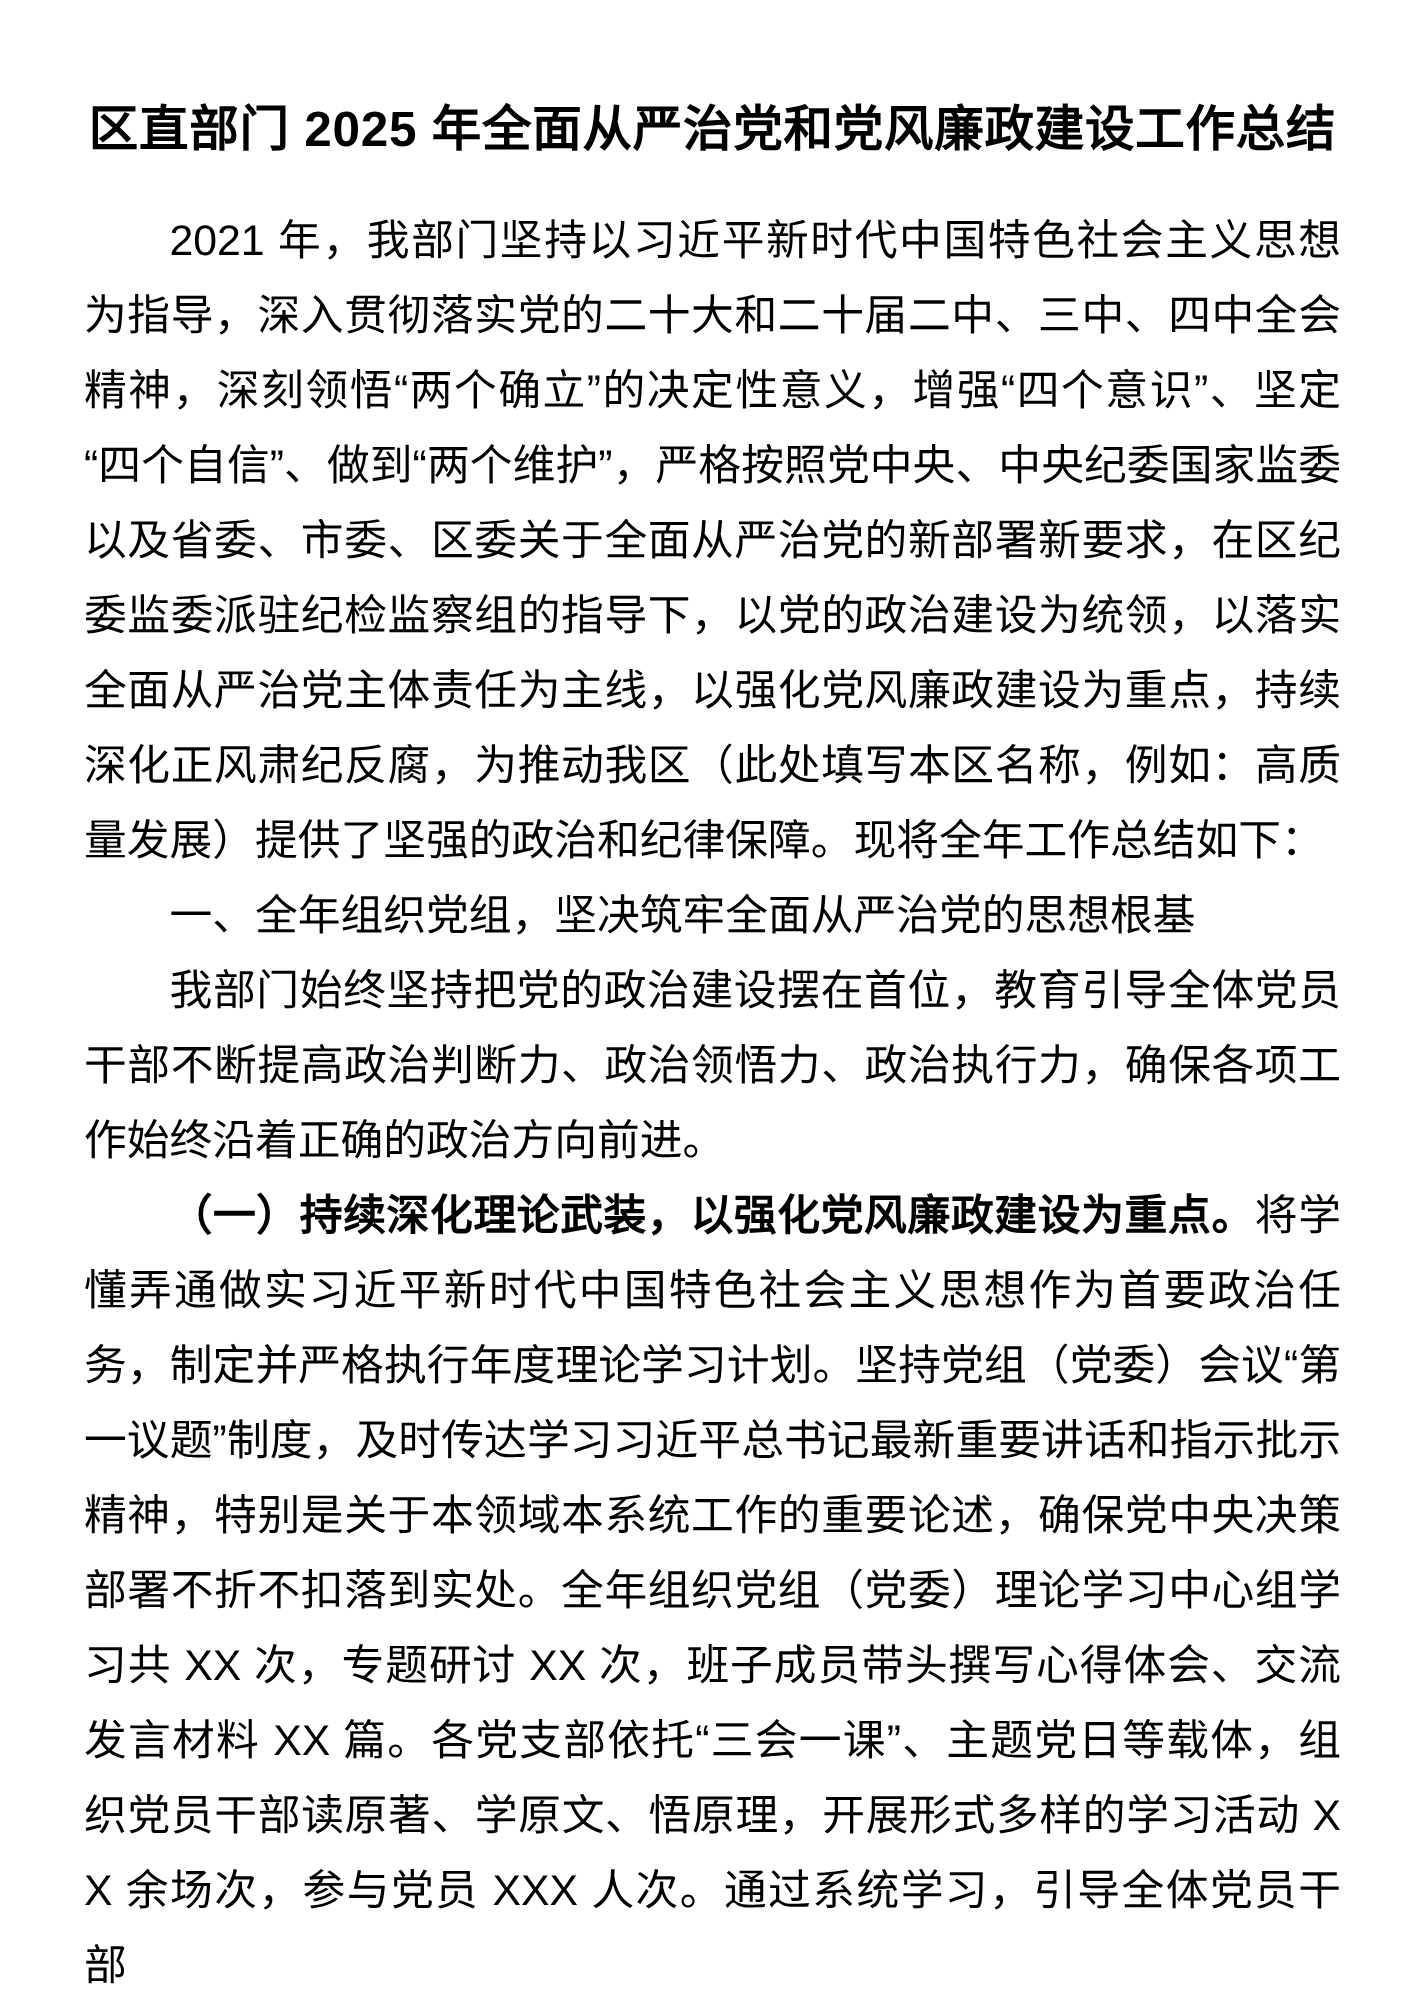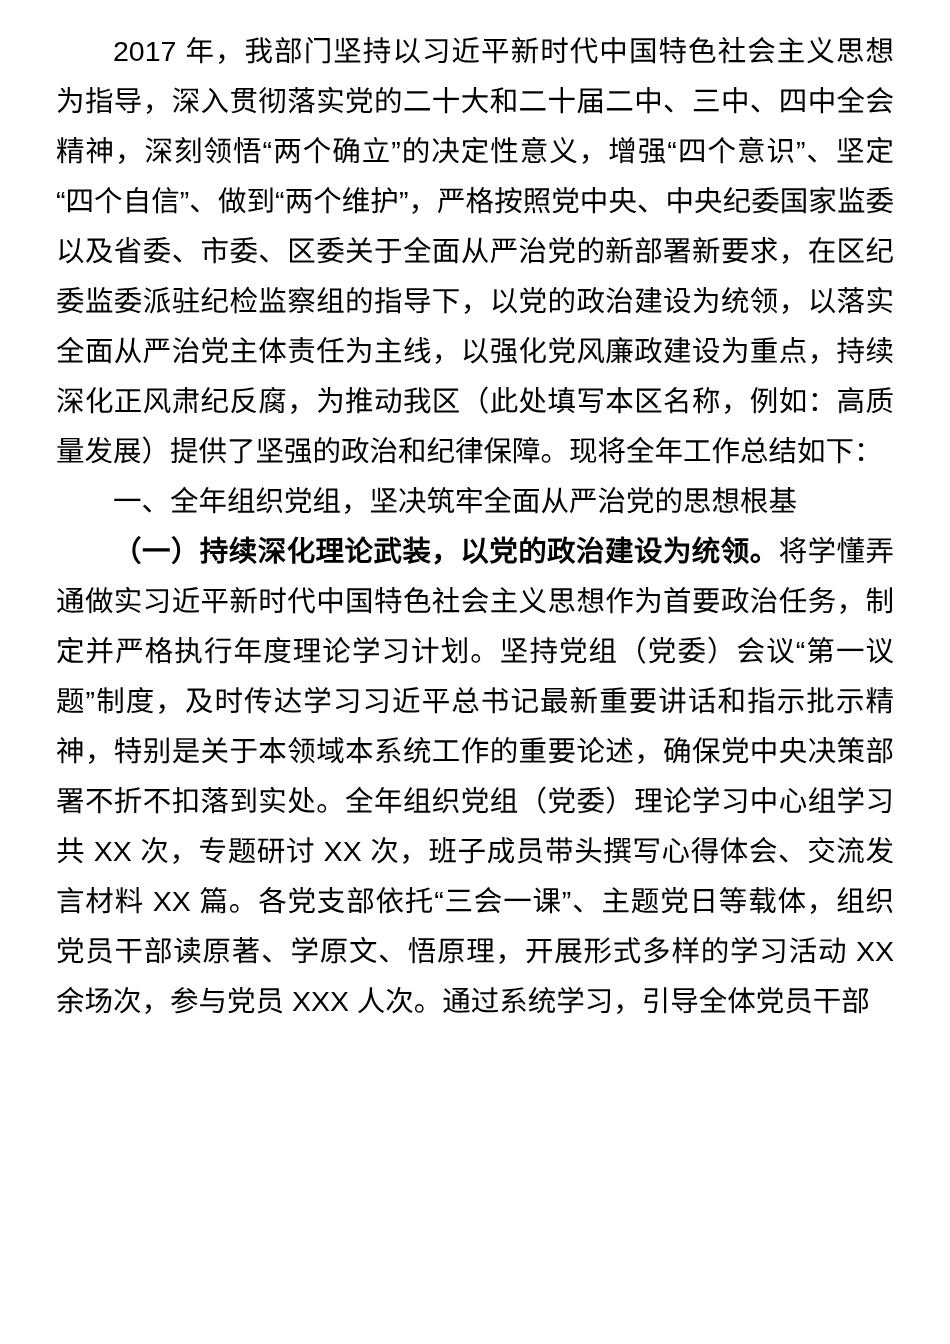--- a/index.html
+++ b/index.html
@@ -62,22 +62,24 @@
   .para .bold-lead {
     font-weight: bold;
   }
 </style>
 </head>
 <body>
 
 <div class="page">
   <div class="content">
 
+    <h1 class="doc-title">区直部门 2025 年全面从严治党和党风廉政建设工作总结</h1>
 
-    <p class="para indent first-para">2017 年，我部门坚持以习近平新时代中国特色社会主义思想为指导，深入贯彻落实党的二十大和二十届二中、三中、四中全会精神，深刻领悟“两个确立”的决定性意义，增强“四个意识”、坚定“四个自信”、做到“两个维护”，严格按照党中央、中央纪委国家监委以及省委、市委、区委关于全面从严治党的新部署新要求，在区纪委监委派驻纪检监察组的指导下，以党的政治建设为统领，以落实全面从严治党主体责任为主线，以强化党风廉政建设为重点，持续深化正风肃纪反腐，为推动我区（此处填写本区名称，例如：高质量发展）提供了坚强的政治和纪律保障。现将全年工作总结如下：</p>
+    <p class="para indent first-para">2021 年，我部门坚持以习近平新时代中国特色社会主义思想为指导，深入贯彻落实党的二十大和二十届二中、三中、四中全会精神，深刻领悟“两个确立”的决定性意义，增强“四个意识”、坚定“四个自信”、做到“两个维护”，严格按照党中央、中央纪委国家监委以及省委、市委、区委关于全面从严治党的新部署新要求，在区纪委监委派驻纪检监察组的指导下，以党的政治建设为统领，以落实全面从严治党主体责任为主线，以强化党风廉政建设为重点，持续深化正风肃纪反腐，为推动我区（此处填写本区名称，例如：高质量发展）提供了坚强的政治和纪律保障。现将全年工作总结如下：</p>
 
     <p class="para indent">一、全年组织党组，坚决筑牢全面从严治党的思想根基</p>
 
+    <p class="para indent">我部门始终坚持把党的政治建设摆在首位，教育引导全体党员干部不断提高政治判断力、政治领悟力、政治执行力，确保各项工作始终沿着正确的政治方向前进。</p>
 
-    <p class="para indent"><span class="bold-lead">（一）持续深化理论武装，以党的政治建设为统领。</span><span>将学懂弄通做实习近平新时代中国特色社会主义思想作为首要政治任务，制定并严格执行年度理论学习计划。坚持党组（党委）会议“第一议题”制度，及时传达学习习近平总书记最新重要讲话和指示批示精神，特别是关于本领域本系统工作的重要论述，确保党中央决策部署不折不扣落到实处。全年组织党组（党委）理论学习中心组学习共 XX 次，专题研讨 XX 次，班子成员带头撰写心得体会、交流发言材料 XX 篇。各党支部依托“三会一课”、主题党日等载体，组织党员干部读原著、学原文、悟原理，开展形式多样的学习活动 XX 余场次，参与党员 XXX 人次。通过系统学习，引导全体党员干部</span></p>
+    <p class="para indent"><span class="bold-lead">（一）持续深化理论武装，以强化党风廉政建设为重点。</span><span>将学懂弄通做实习近平新时代中国特色社会主义思想作为首要政治任务，制定并严格执行年度理论学习计划。坚持党组（党委）会议“第一议题”制度，及时传达学习习近平总书记最新重要讲话和指示批示精神，特别是关于本领域本系统工作的重要论述，确保党中央决策部署不折不扣落到实处。全年组织党组（党委）理论学习中心组学习共 XX 次，专题研讨 XX 次，班子成员带头撰写心得体会、交流发言材料 XX 篇。各党支部依托“三会一课”、主题党日等载体，组织党员干部读原著、学原文、悟原理，开展形式多样的学习活动 XX 余场次，参与党员 XXX 人次。通过系统学习，引导全体党员干部</span></p>
 
   </div>
 </div>
 
 </body></html>

